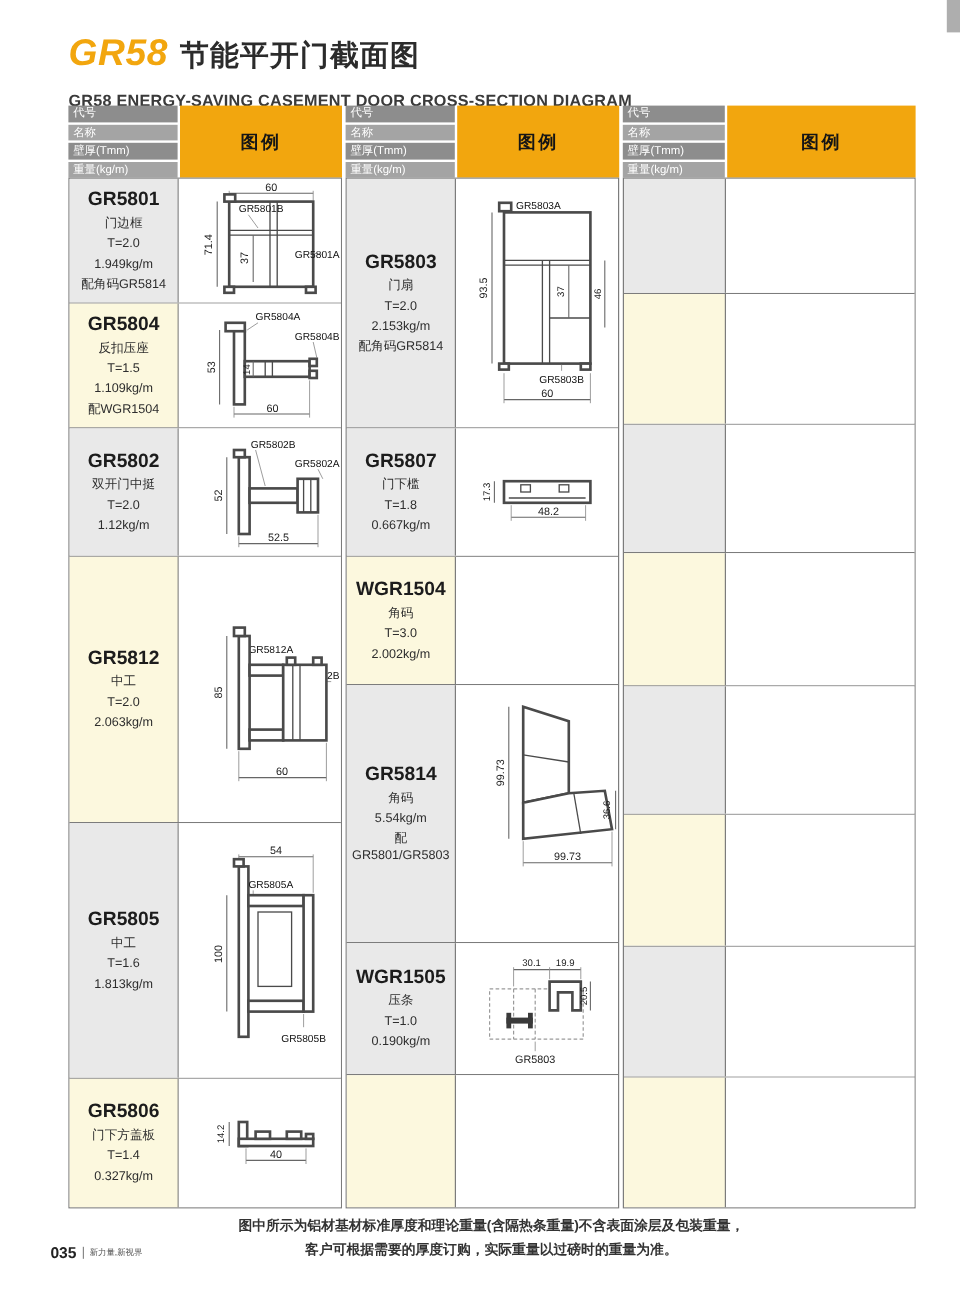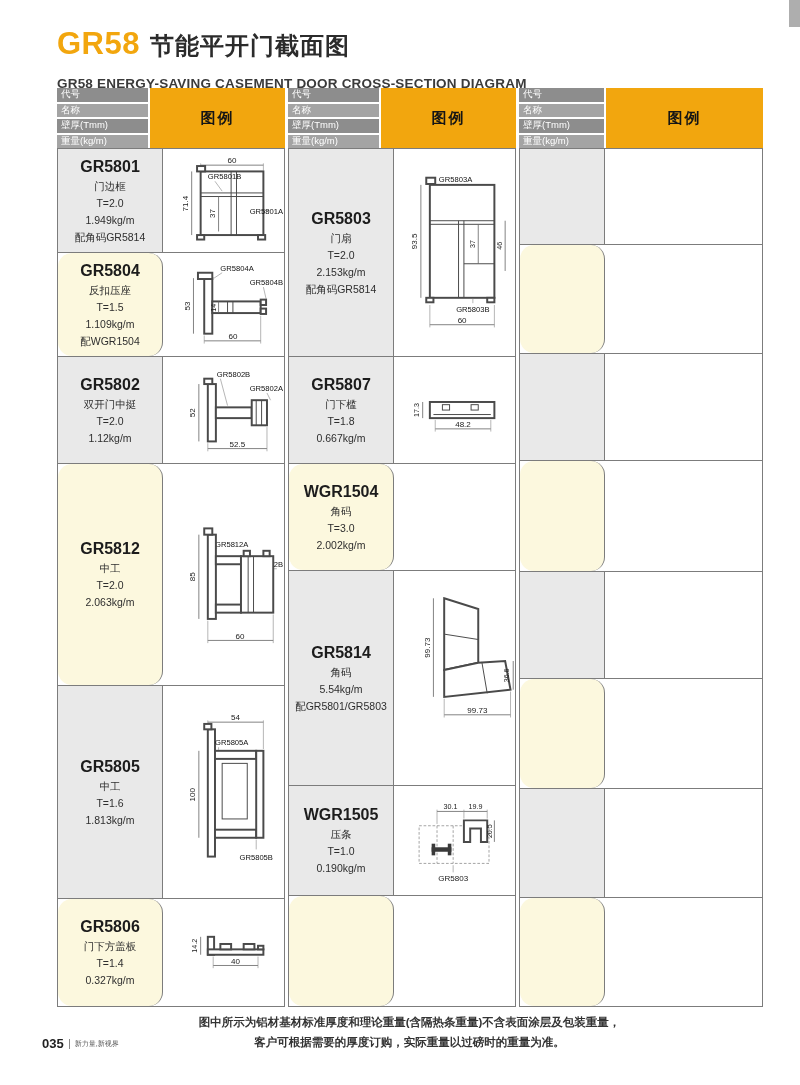--- a/index.html
+++ b/index.html
@@ -1,21 +1,21 @@
 <!DOCTYPE html>
 <html><head>
 <meta charset="utf-8">
 <style>
   html,body{margin:0;padding:0;background:#e8e8e8;}
   .page{position:relative;width:800px;height:1085px;background:#ffffff;margin:0 auto;
         font-family:"Liberation Sans","DejaVu Sans",sans-serif;overflow:hidden;}
   .corner-tab{position:absolute;right:0;top:0;width:11px;height:27px;background:#aeaeae;}
   .title-block{position:absolute;left:57px;top:26px;}
   .title-line{display:flex;align-items:baseline;gap:10px;}
-  .title-code{font-size:31px;font-weight:bold;color:#F2A60E;letter-spacing:0.5px;}
+  .title-code{font-size:31px;font-weight:bold;color:#F2A60E;letter-spacing:0.5px;font-style:italic;}
   .title-cn{font-size:24px;font-weight:bold;color:#2b2b2b;letter-spacing:1px;}
   .title-en{font-size:13.5px;font-weight:bold;color:#3a3a3a;margin-top:14px;letter-spacing:0.2px;}
 
   .tables-row{position:absolute;left:57px;top:88px;display:flex;gap:3px;}
   .ptable{display:flex;flex-direction:column;}
   .t12{width:228px;}
   .t3{width:244px;}
   .thead{height:60px;display:flex;margin-bottom:0;}
   .thead-labels{display:flex;flex-direction:column;gap:2px;}
   .t12 .thead-labels{width:91px;}
@@ -23,24 +23,24 @@
   .thead-cell{flex:1;color:#ffffff;font-size:9.5px;display:flex;align-items:center;padding-left:4px;}
   .g1{background:#8D8D8D;}
   .g2{background:#A4A4A4;}
   .thead-legend{flex:1;margin-left:2px;background:#F2A60E;display:flex;align-items:center;justify-content:center;
                 font-size:15px;font-weight:bold;color:#151515;letter-spacing:2px;}
   .ptable-body{border:1px solid #7c7c7c;box-sizing:border-box;}
   .prow{display:flex;box-sizing:border-box;border-bottom:1px solid #7c7c7c;}
   .prow:last-child{border-bottom:none;}
   .plabel{box-sizing:border-box;border-right:1px solid #7c7c7c;display:flex;flex-direction:column;
           align-items:center;justify-content:center;gap:3px;text-align:center;padding:2px;}
-  .t12 .plabel{width:105px;}
+  .t12 .plabel{width:91px;}
   .t3 .plabel{width:85px;}
   .lab-gray{background:#E9E9E9;}
-  .lab-cream{background:#FCF8DE;border-radius:14px;}
+  .lab-cream{background:#FCF8DE;}
   .pdiagram{flex:1;background:#ffffff;display:flex;align-items:center;justify-content:center;overflow:hidden;}
   .pcode{font-size:16px;font-weight:bold;color:#1c1c1c;}
   .pline{font-size:10.5px;color:#2e2e2e;line-height:14px;}
 
   svg text{font-family:"Liberation Sans","DejaVu Sans",sans-serif;}
   .dim{font-size:9px;fill:#222;}
   .dim-s{font-size:8px;fill:#222;}
   .plbl{font-size:8.5px;fill:#111;}
   .dimline{stroke:#666;stroke-width:0.9;}
   .ext{stroke:#8a8a8a;stroke-width:0.7;}

